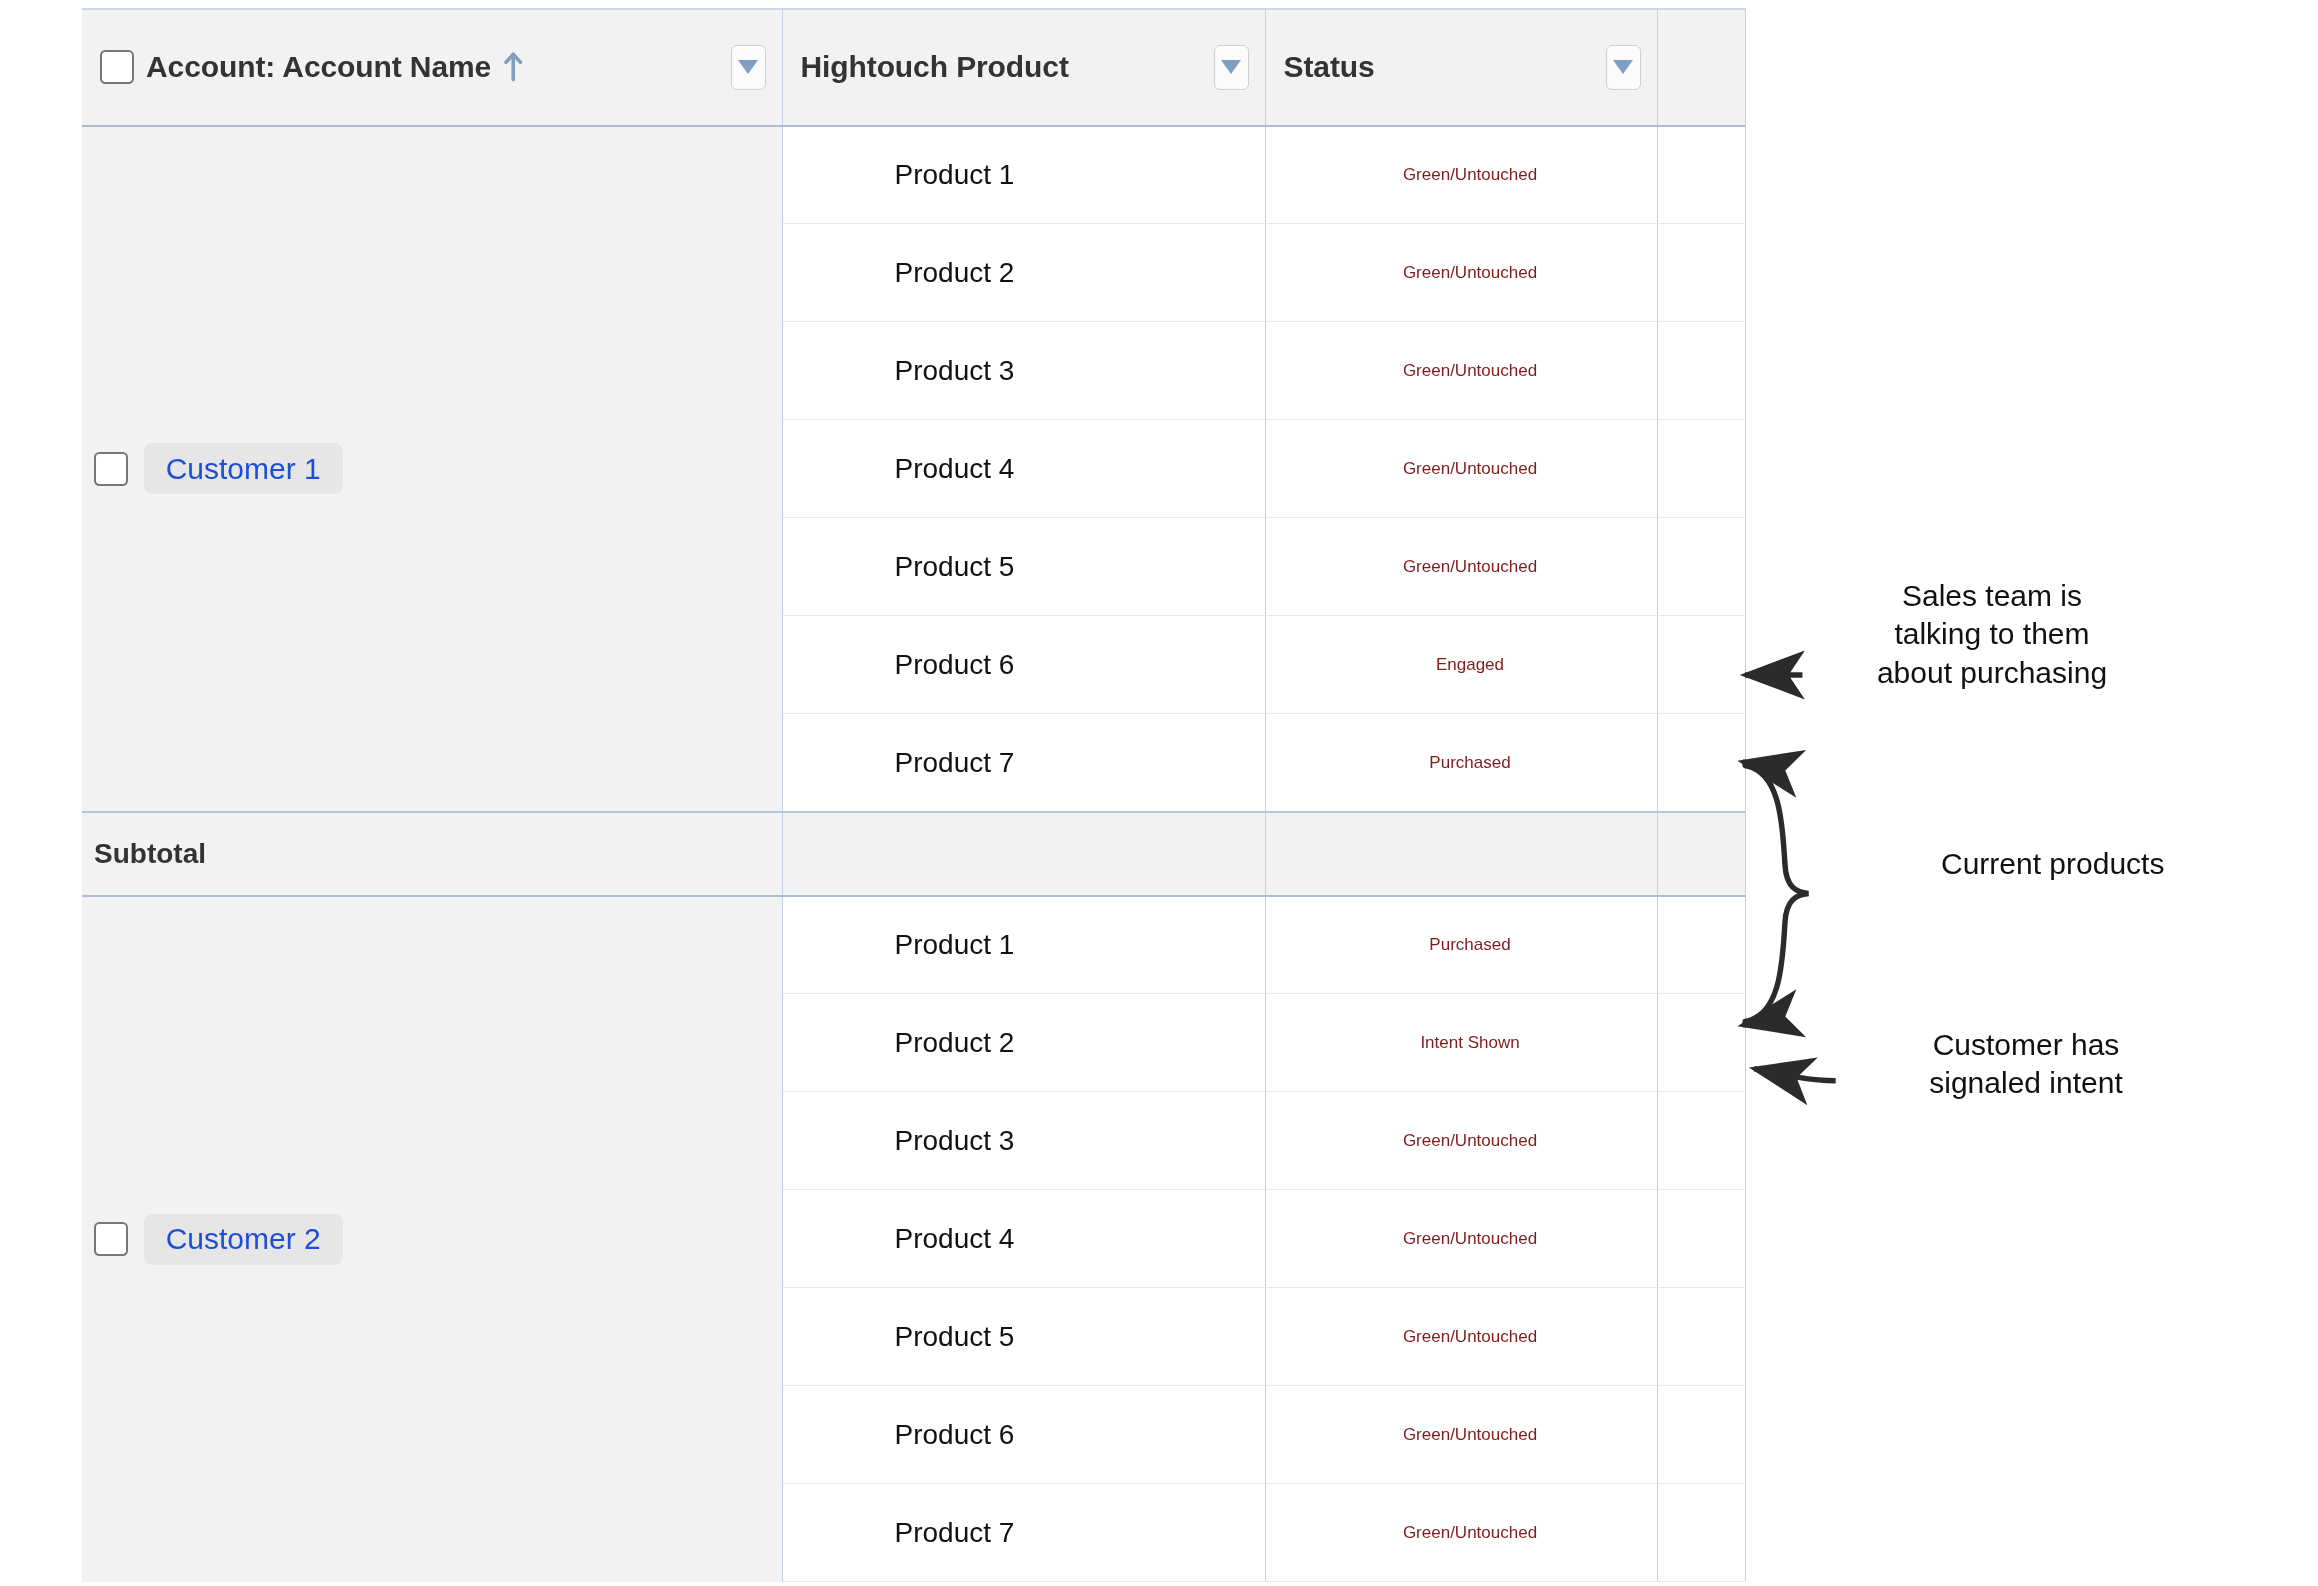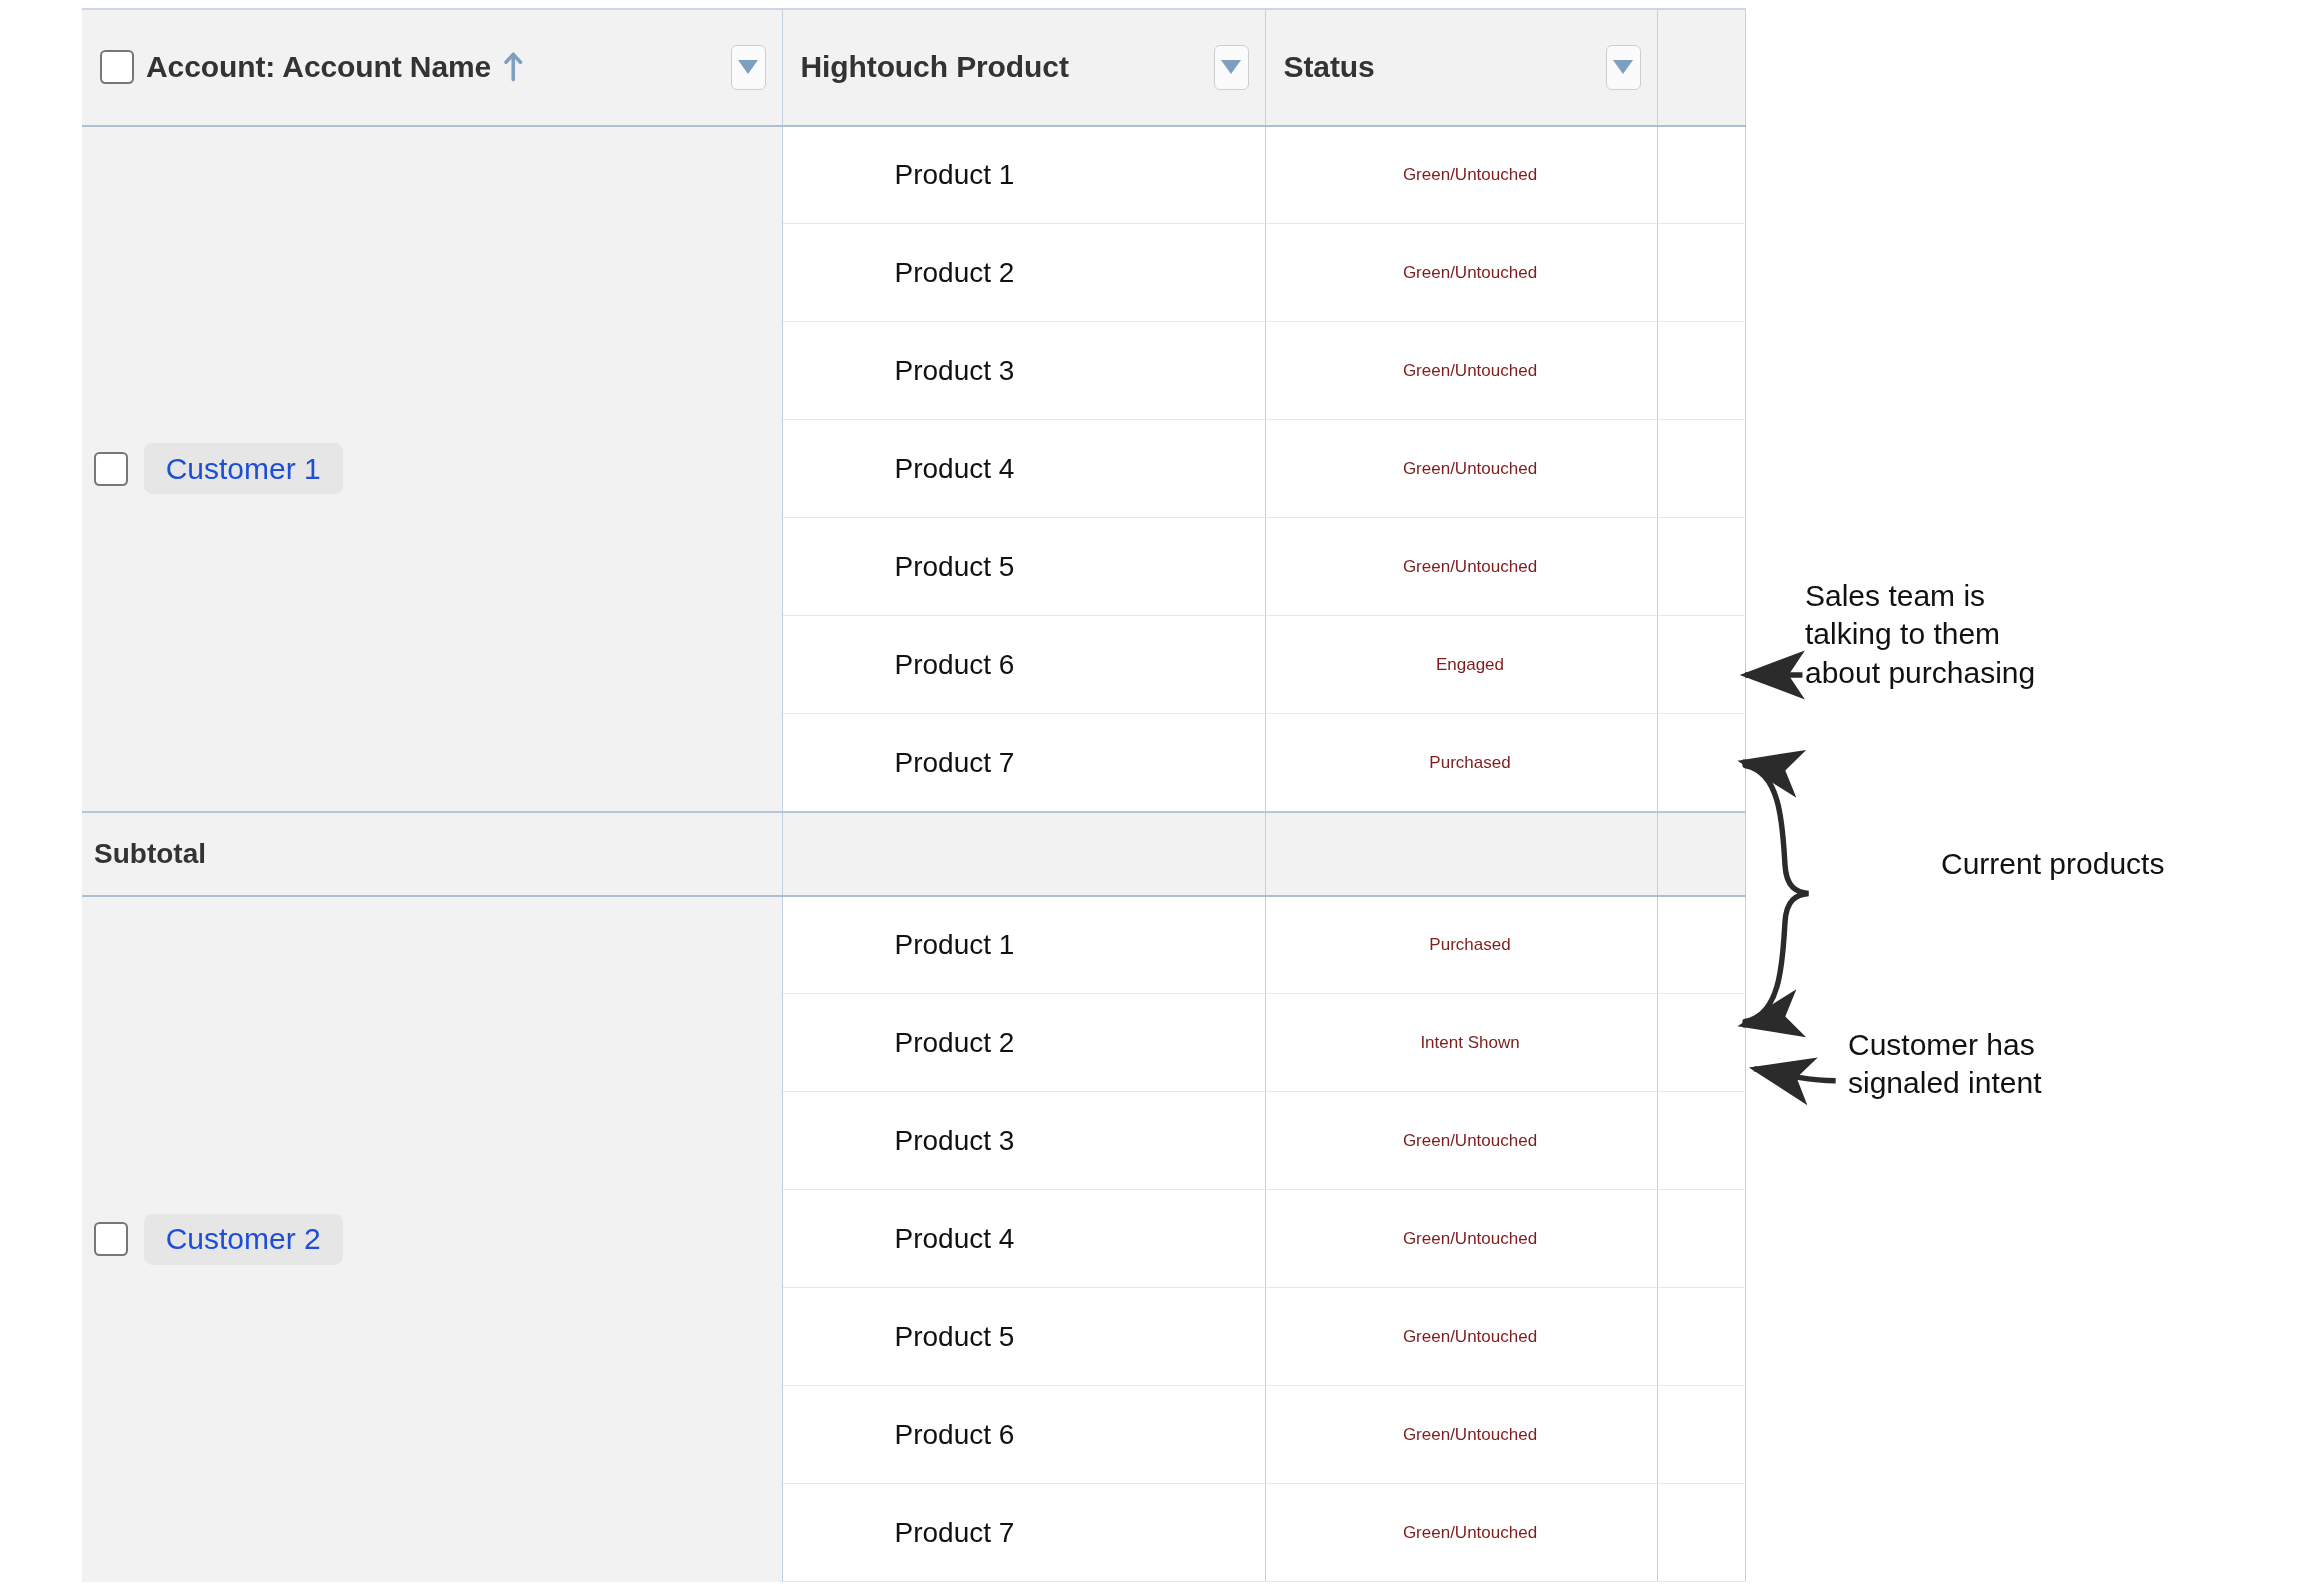--- a/index.html
+++ b/index.html
@@ -126,21 +126,21 @@
     font-size:28px;font-weight:bold;color:#333333;
     padding-left:12px;white-space:nowrap;
   }
 
   
   .anno{
     position:absolute;
     color:#111111;
     font-size:30px;
     line-height:1.28;
-    text-align:left;
+    text-align:center;
     white-space:pre-line;
   }
   .anno-sales{left:1805px; top:577px; width:374px;}
   .anno-current{left:1941px; top:845px; width:386px; text-align:left;}
   .anno-intent{left:1848px; top:1026px; width:356px;}
   svg.arrow-layer{
     position:absolute;left:0;top:0;
     width:2319px;height:1586px;
     pointer-events:none;
   }

